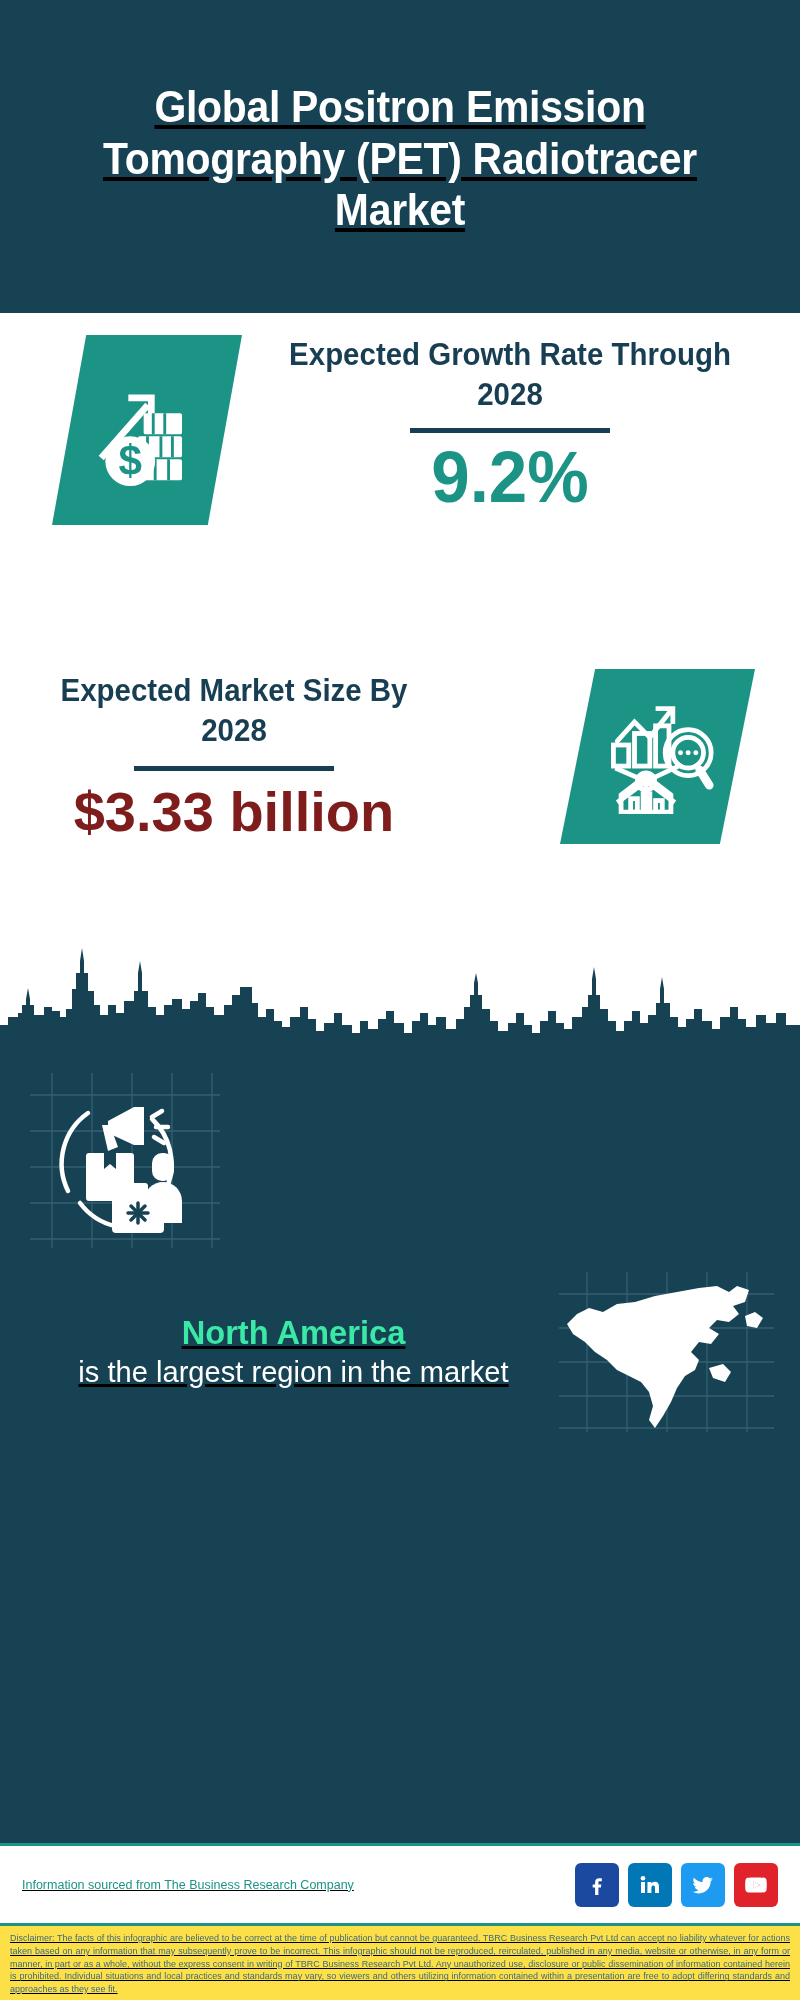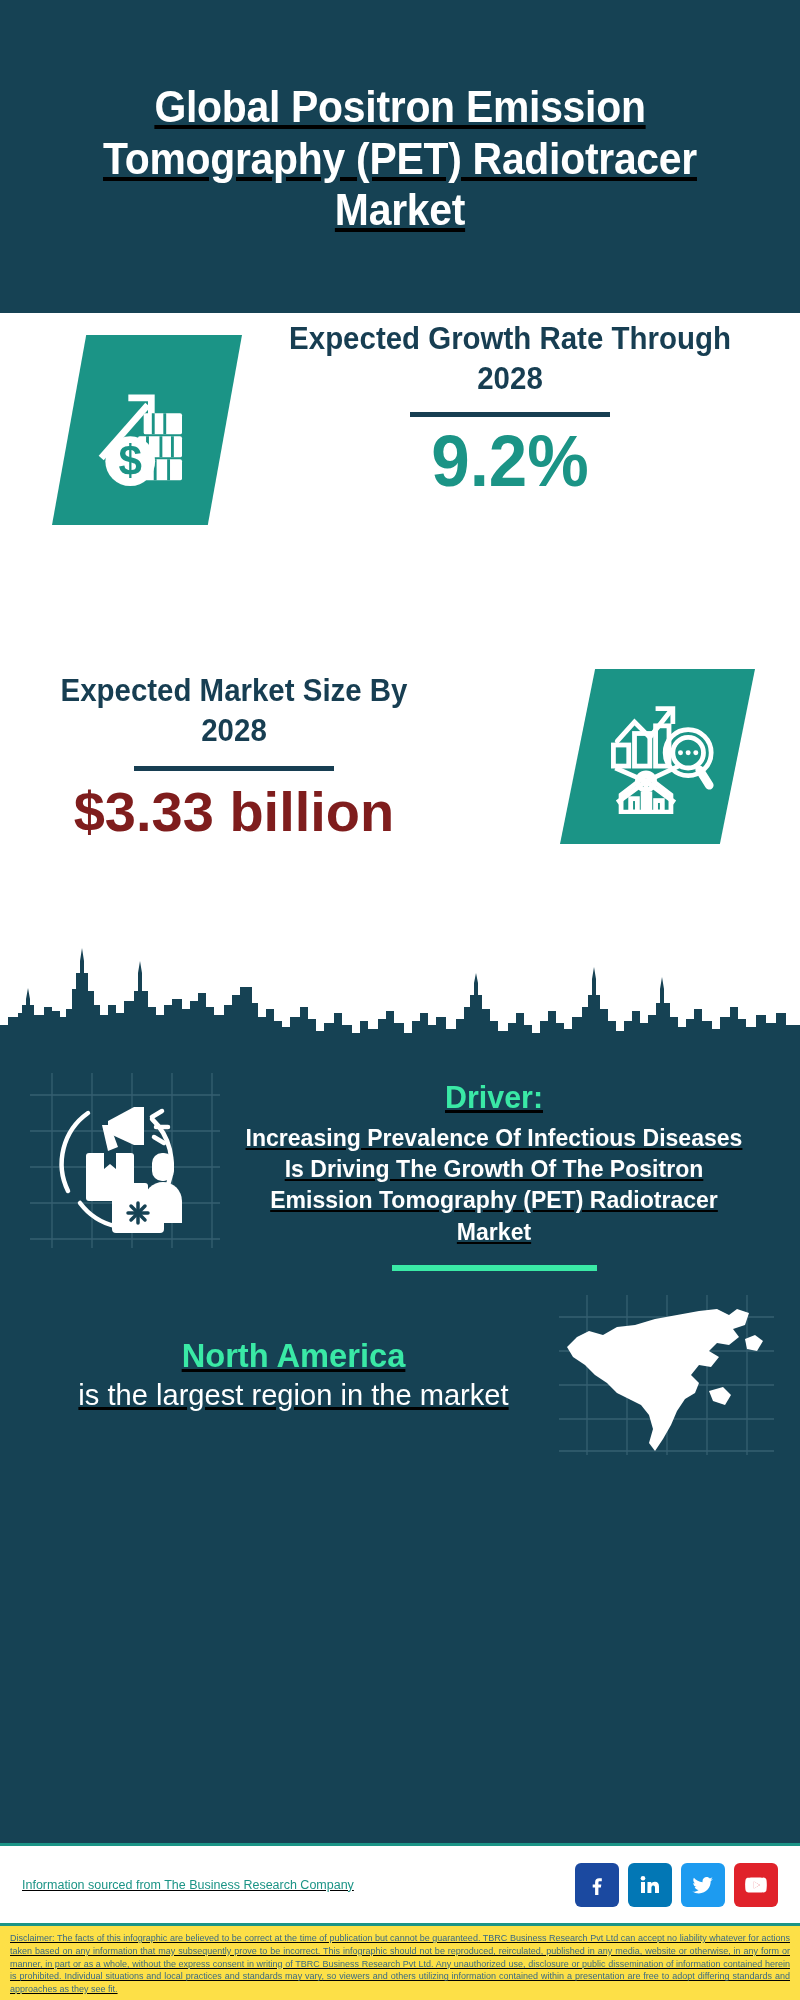--- a/index.html
+++ b/index.html
@@ -41,21 +41,21 @@
     width:190px; height:190px;
     clip-path: polygon(18% 0%, 100% 0%, 82% 100%, 0% 100%);
   }
   .para-right {
     position:absolute; right:45px; top:356px;
     width:195px; height:175px;
     clip-path: polygon(18% 0%, 100% 0%, 82% 100%, 0% 100%);
   }
   .icon-svg { width:115px; height:115px; }
 
-  .growth-text { position:absolute; left:250px; top:6px; width:520px; text-align:center; }
+  .growth-text { position:absolute; left:250px; top:22px; width:520px; text-align:center; }
   .label-dark {
     color:#173e52; font-size:31px; font-weight:bold; line-height:1.28;
     transform:scaleX(0.95);
   }
   .rule-dark { width:200px; height:5px; background:#173e52; margin:14px auto 8px; }
   .value-teal {
     color:#1b9486; font-size:72px; font-weight:bold; line-height:1.0;
     transform:scaleX(0.96);
   }
 
@@ -253,25 +253,20 @@
           <rect x="82" y="120" width="52" height="40" rx="4" fill="#ffffff" stroke="none"></rect>
           <rect x="98" y="110" width="20" height="12" rx="3" fill="#ffffff" stroke="none"></rect>
           <g stroke="#164254" stroke-width="3.5">
             <line x1="108" y1="130" x2="108" y2="150"></line>
             <line x1="98" y1="140" x2="118" y2="140"></line>
             <line x1="101" y1="133" x2="115" y2="147"></line>
             <line x1="115" y1="133" x2="101" y2="147"></line>
           </g>
         </svg>
       </div>
-      <div class="driver-copy">
-        <div class="driver-title">Driver:</div>
-        <div class="driver-text">Increasing Prevalence Of Infectious Diseases Is Driving The Growth Of The Positron Emission Tomography (PET) Radiotracer Market</div>
-        <div class="rule-mint"></div>
-      </div>
     </div>
 
     <div class="region-block">
       <div class="region-copy">
         <div class="region-name">North America</div>
         <div class="region-sub">is the largest region in the market</div>
       </div>
       <div class="region-map">
         <svg class="grid-bg" viewBox="0 0 215 160" preserveAspectRatio="none">
           <g stroke="#6f96a6" stroke-width="1.3" fill="none">

